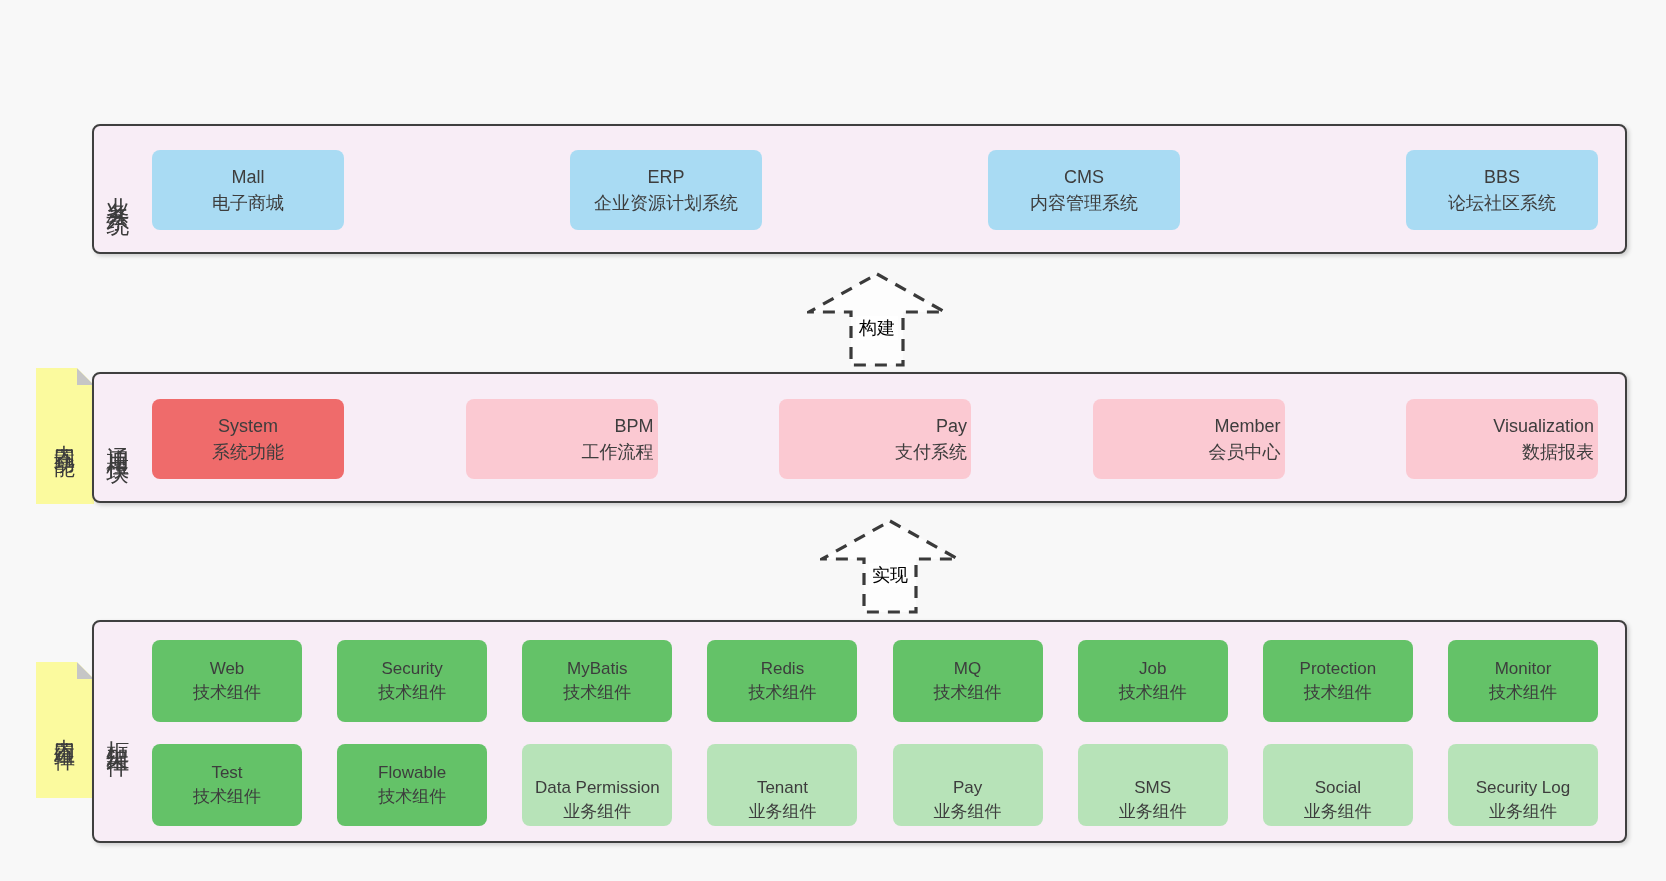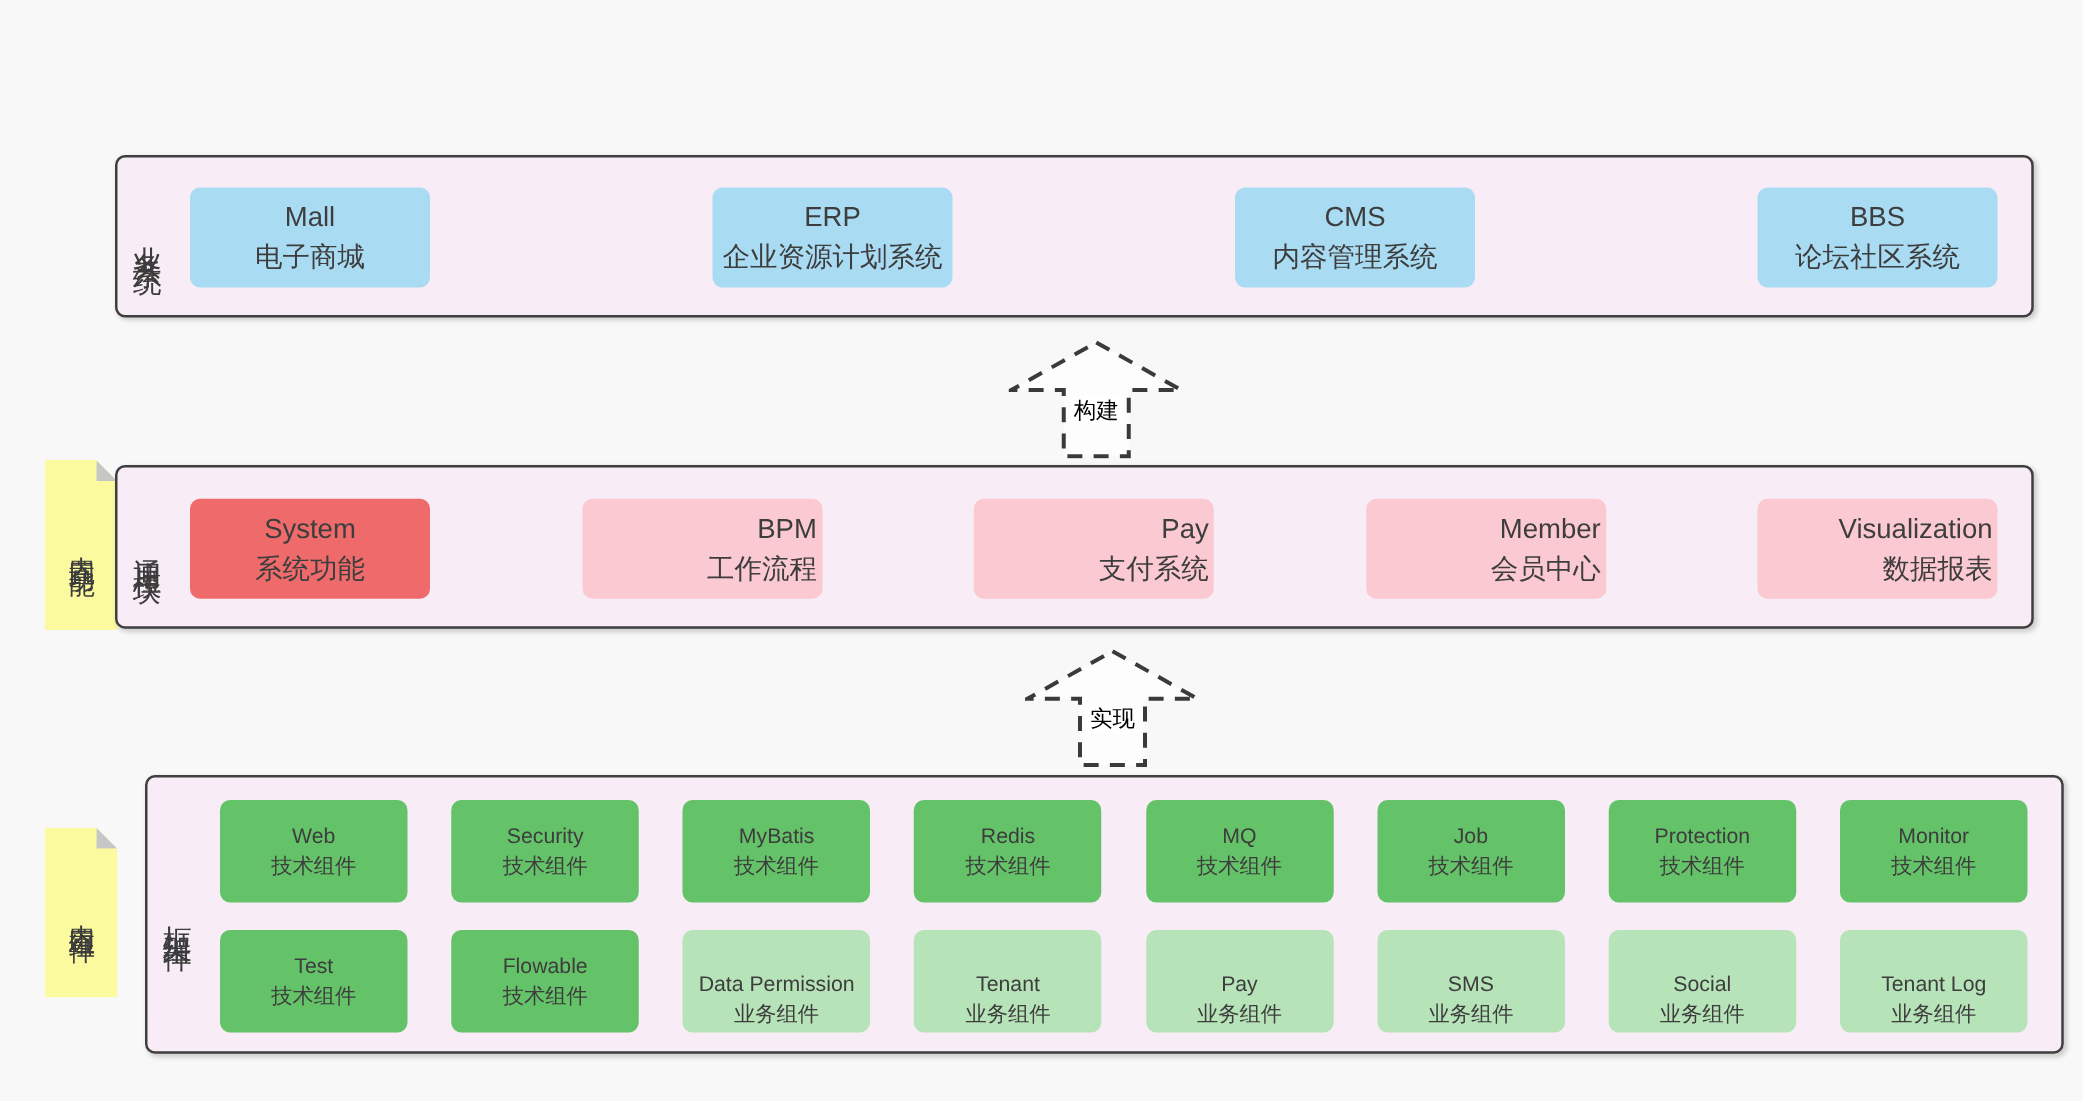--- a/index.html
+++ b/index.html
@@ -46,21 +46,21 @@
     box-sizing:border-box;
     border-radius:8px;
     display:flex;
     flex-direction:column;
     align-items:center;
     justify-content:center;
     text-align:center;
     color:#3d3d3d;
     padding:2px 4px;
   }
-  .row6 .box { width:192px; height:80px; font-size:22px; line-height:1.45; }
+  .row6 .box { width:192px; height:80px; font-size:18px; line-height:1.45; }
   .row8 .box { width:150px; height:82px; font-size:17px; line-height:1.4; }
   .c-blue       { background:#a9dbf3; }
   .c-red        { background:#ef6b6b; }
   .c-pink       { background:#fbc9d2;align-items:flex-end; }
   .c-green      { background:#64c268; }
   .c-lightgreen { background:#b7e3b8;justify-content:flex-end; }
   .bn, .bs { display:block; }
   
   .note {
     position:absolute;
@@ -167,21 +167,21 @@
     </div>
   </div>
 
   <div class="arrow" style="left:820px; top:519px;">
     <svg width="140" height="95" viewBox="0 0 140 95">
       <path d="M70 2 L138 40 L96 40 L96 93 L44 93 L44 40 L2 40 Z" fill="#fdfdfd" stroke="#3a3a3a" stroke-width="3.2" stroke-dasharray="12 9"></path>
     </svg>
     <span class="arrow-label">实现</span>
   </div>
 
-  <div class="layer" style="top:620px; height:223px;margin-left:24px;">
+  <div class="layer" style="top:620px; height:223px;">
     <div class="layer-label">框架组件</div>
     <div class="row row8" style="top:18px;">
       <div class="box c-green">
         <span class="bn">Web</span>
         <span class="bs">技术组件</span>
       </div>
       <div class="box c-green">
         <span class="bn">Security</span>
         <span class="bs">技术组件</span>
       </div>
@@ -233,19 +233,19 @@
       </div>
       <div class="box c-lightgreen">
         <span class="bn">SMS</span>
         <span class="bs">业务组件</span>
       </div>
       <div class="box c-lightgreen">
         <span class="bn">Social</span>
         <span class="bs">业务组件</span>
       </div>
       <div class="box c-lightgreen">
-        <span class="bn">Tenant Log</span>
+        <span class="bn">Security Log</span>
         <span class="bs">业务组件</span>
       </div>
     </div>
   </div>
 
 </div>
 
 </body></html>

